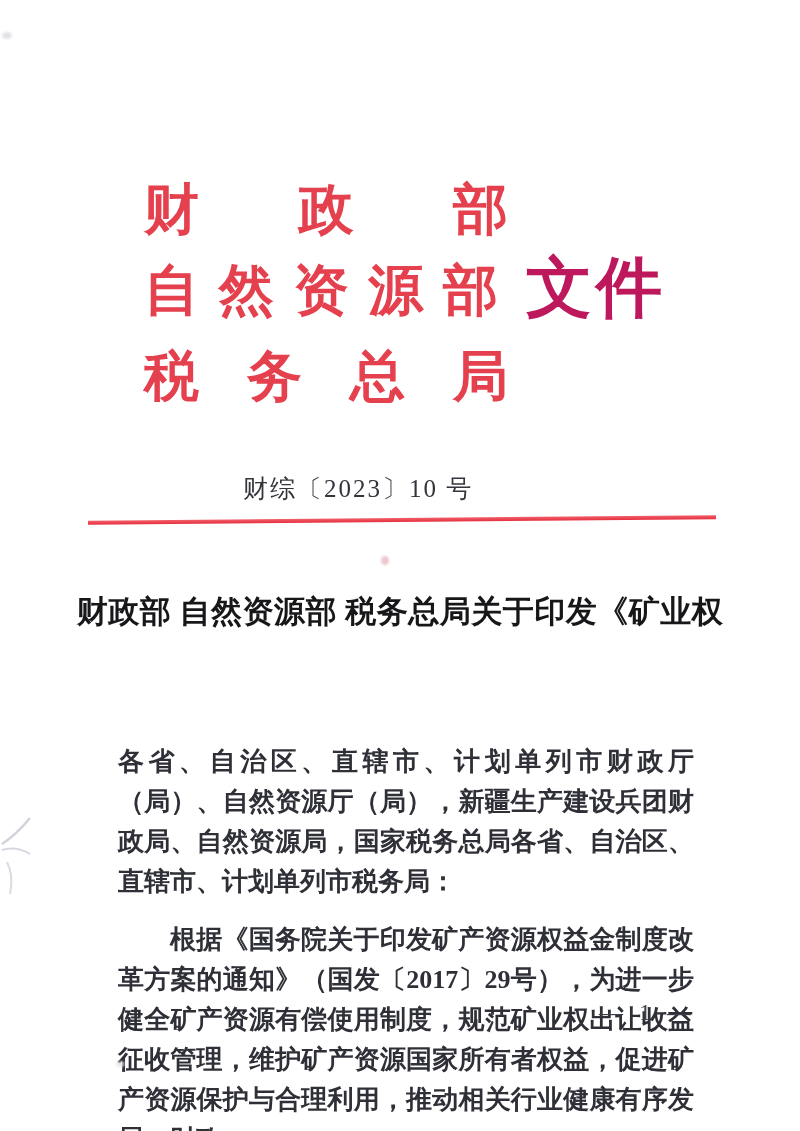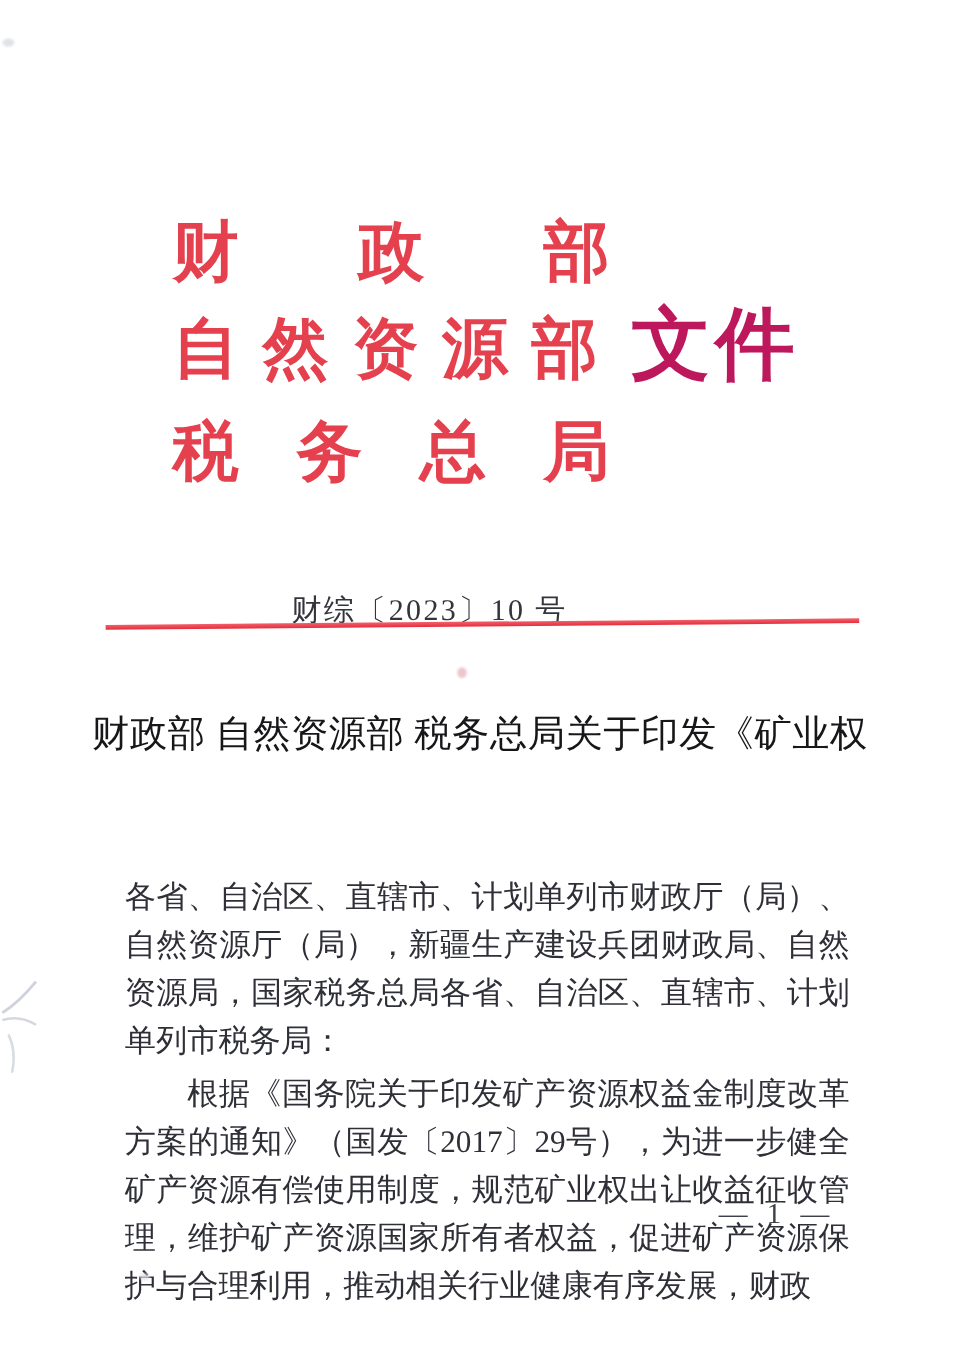--- a/index.html
+++ b/index.html
@@ -38,21 +38,21 @@
     color: #be185d;
     letter-spacing: 4px;
     line-height: 1;
     white-space: nowrap;
   }
 
   
   .doc-number {
     position: absolute;
     left: 0;
-    top: 492px;
+    top: 472px;
     width: 716px;
     text-align: center;
     font-size: 25px;
     color: #33343c;
     letter-spacing: 2px;
   }
 
   
   .red-rule {
     position: absolute;
@@ -64,39 +64,39 @@
     transform: rotate(-0.5deg);
   }
 
   
   .title {
     position: absolute;
     left: 60px;
     top: 586px;
     width: 680px;
     text-align: center;
-    font-weight: normal;
+    font-weight: bold;
     font-size: 31px;
     line-height: 52px;
     color: #17171a;
     letter-spacing: 0.5px;
   }
 
   
   .body-text {
     position: absolute;
     left: 100px;
     top: 724px;
     width: 612px;
     font-size: 26px;
     line-height: 40px;
     color: #2f3037;
     text-align: justify;
   }
-  .body-text p { margin: 4px; }
+  .body-text p { margin: 18px; font-weight: bold; }
   .body-text p.indent { text-indent: 2em; }
 
   
   .page-num {
     position: absolute;
     right: 104px;
     top: 999px;
     font-size: 24px;
     color: #3d4049;
     letter-spacing: 5px;

